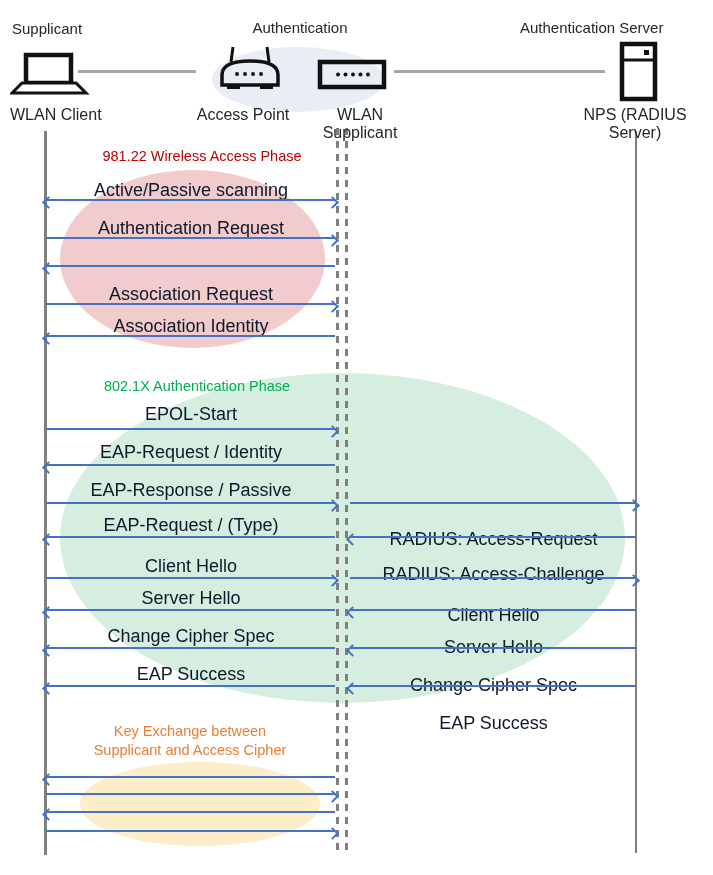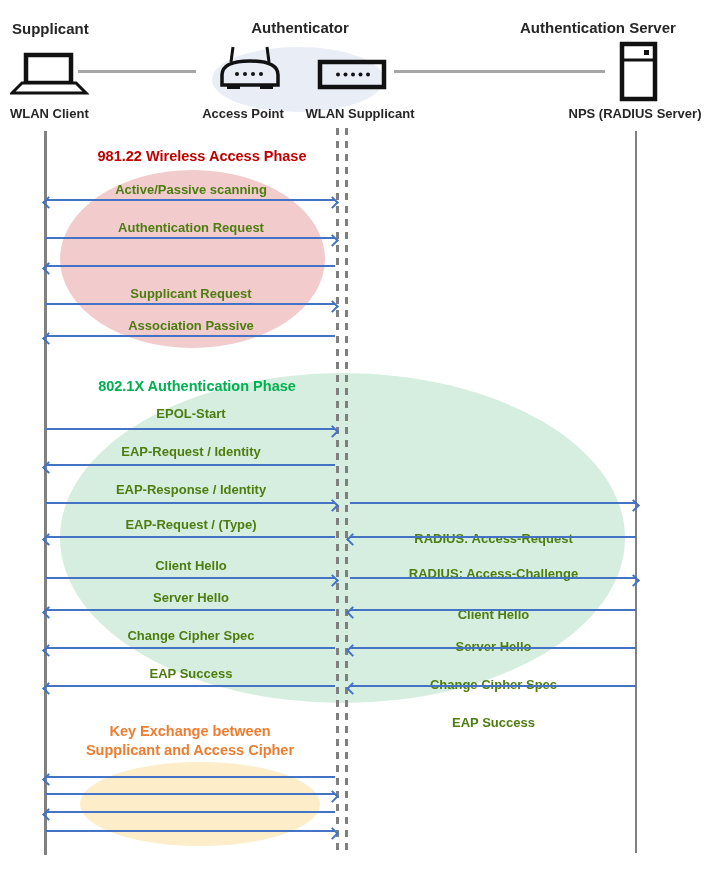--- a/index.html
+++ b/index.html
@@ -1,36 +1,36 @@
 <!DOCTYPE html>
 <html><head>
 <meta charset="utf-8">
 <style>
   * { margin:0; padding:0; box-sizing:border-box; }
   body { font-family:"Liberation Sans", sans-serif; background:#ffffff; }
-  #canvas { position:relative; width:713px; height:875px; background:#ffffff; overflow:hidden;font-weight:bold; }
+  #canvas { position:relative; width:713px; height:875px; background:#ffffff; overflow:hidden; }
 
   .role { position:absolute; font-size:15px; color:#262626; z-index:4; }
-  .node-label { position:absolute; font-size:13px; color:#262626; z-index:4; }
+  .node-label { position:absolute; font-size:16px; color:#262626; z-index:4; }
 
   .conn { position:absolute; top:70px; height:3px; background:#A6A6A6; z-index:0; }
 
   .icon { position:absolute; z-index:2; }
 
   .ell { position:absolute; border-radius:50%; z-index:1; }
   .ell-authenticator { left:212px; top:47px;  width:172px; height:65px;  background:#E9EDF6; }
   .ell-phase1        { left:60px;  top:170px; width:265px; height:178px; background:#F2CCCD; }
   .ell-phase2        { left:60px;  top:373px; width:565px; height:330px; background:#D6EEDF; }
   .ell-phase3        { left:80px;  top:762px; width:240px; height:84px;  background:#FDEDC9; }
 
   .ll-solid { position:absolute; background:#808080; z-index:2; }
   .ll-dash  { position:absolute; width:3px; z-index:2;
               background:repeating-linear-gradient(to bottom,#7F7F7F 0 7px, transparent 7px 13px); }
 
-  .msg { position:absolute; font-size:13px; height:16px; line-height:16px; color:#4d7c0f;
+  .msg { position:absolute; font-size:18px; height:16px; line-height:16px; color:#0f172a;
          text-align:center; white-space:nowrap; z-index:3; }
   .lbl-l { left:46px;  width:290px; }
   .lbl-r { left:350px; width:287px;margin-top:48px; }
 
   .ph-title { position:absolute; font-size:14.5px; line-height:19px; text-align:center; z-index:3; }
   .ph1 { color:#C00000; }
   .ph2 { color:#00B050; }
   .ph3 { color:#ED7D31; }
 
   .arrow { position:absolute; height:0; border-top:2px solid #4472C4; z-index:3; }
@@ -49,21 +49,21 @@
   <div class="conn" style="left:78px; width:118px;"></div>
   <div class="conn" style="left:293px; width:17px;"></div>
   <div class="conn" style="left:394px; width:211px;"></div>
 
   <div class="ell ell-authenticator"></div>
   <div class="ell ell-phase1"></div>
   <div class="ell ell-phase2"></div>
   <div class="ell ell-phase3"></div>
 
   <div class="role" style="left:12px; top:20px;">Supplicant</div>
-  <div class="role" style="left:210px; top:19px; width:180px; text-align:center;">Authenticator</div>
+  <div class="role" style="left:210px; top:19px; width:180px; text-align:center;">Authentication</div>
   <div class="role" style="left:520px; top:19px; width:185px; text-align:left;">Authentication Server</div>
 
   <svg class="icon" style="left:10px; top:52px;" width="80" height="44" viewBox="0 0 80 44">
     <rect x="16" y="3" width="45" height="28" fill="none" stroke="#111" stroke-width="4.5"></rect>
     <path d="M12 31 H66 L76 41 H2 Z" fill="#fff" stroke="#111" stroke-width="3"></path>
   </svg>
   <svg class="icon" style="left:216px; top:45px;" width="68" height="48" viewBox="0 0 68 48">
     <path d="M17 2 L15 17" stroke="#111" stroke-width="3" fill="none"></path>
     <path d="M51 2 L53 17" stroke="#111" stroke-width="3" fill="none"></path>
     <path d="M6 40 V30 Q6 16 34 16 Q62 16 62 30 V40 Z" fill="none" stroke="#111" stroke-width="3.5"></path>
@@ -107,43 +107,43 @@
 
   <div class="msg lbl-l" style="top:220px;">Authentication Request</div>
   <div class="arrow seg-l" style="top:237px;">
       <span class="h hR"></span>
     </div>
 
   <div class="arrow seg-l" style="top:265px;">
       <span class="h hL"></span>
     </div>
 
-  <div class="msg lbl-l" style="top:286px;">Supplicant Request</div>
+  <div class="msg lbl-l" style="top:286px;">Association Request</div>
   <div class="arrow seg-l" style="top:303px;">
       <span class="h hR"></span>
     </div>
 
-  <div class="msg lbl-l" style="top:318px;">Association Passive</div>
+  <div class="msg lbl-l" style="top:318px;">Association Identity</div>
   <div class="arrow seg-l" style="top:335px;">
       <span class="h hL"></span>
     </div>
 
   <div class="ph-title ph2" style="left:52px; top:377px; width:290px;">802.1X Authentication Phase</div>
 
   <div class="msg lbl-l" style="top:406px;">EPOL-Start</div>
   <div class="arrow seg-l" style="top:428px;">
       <span class="h hR"></span>
     </div>
 
   <div class="msg lbl-l" style="top:444px;">EAP-Request / Identity</div>
   <div class="arrow seg-l" style="top:464px;">
       <span class="h hL"></span>
     </div>
 
-  <div class="msg lbl-l" style="top:482px;">EAP-Response / Identity</div>
+  <div class="msg lbl-l" style="top:482px;">EAP-Response / Passive</div>
   <div class="arrow seg-l" style="top:502px;">
       <span class="h hR"></span>
     </div>
 
   <div class="msg lbl-l" style="top:517px;">EAP-Request / (Type)</div>
   <div class="arrow seg-l" style="top:536px;">
       <span class="h hL"></span>
     </div>
 
   <div class="msg lbl-l" style="top:558px;">Client Hello</div>

